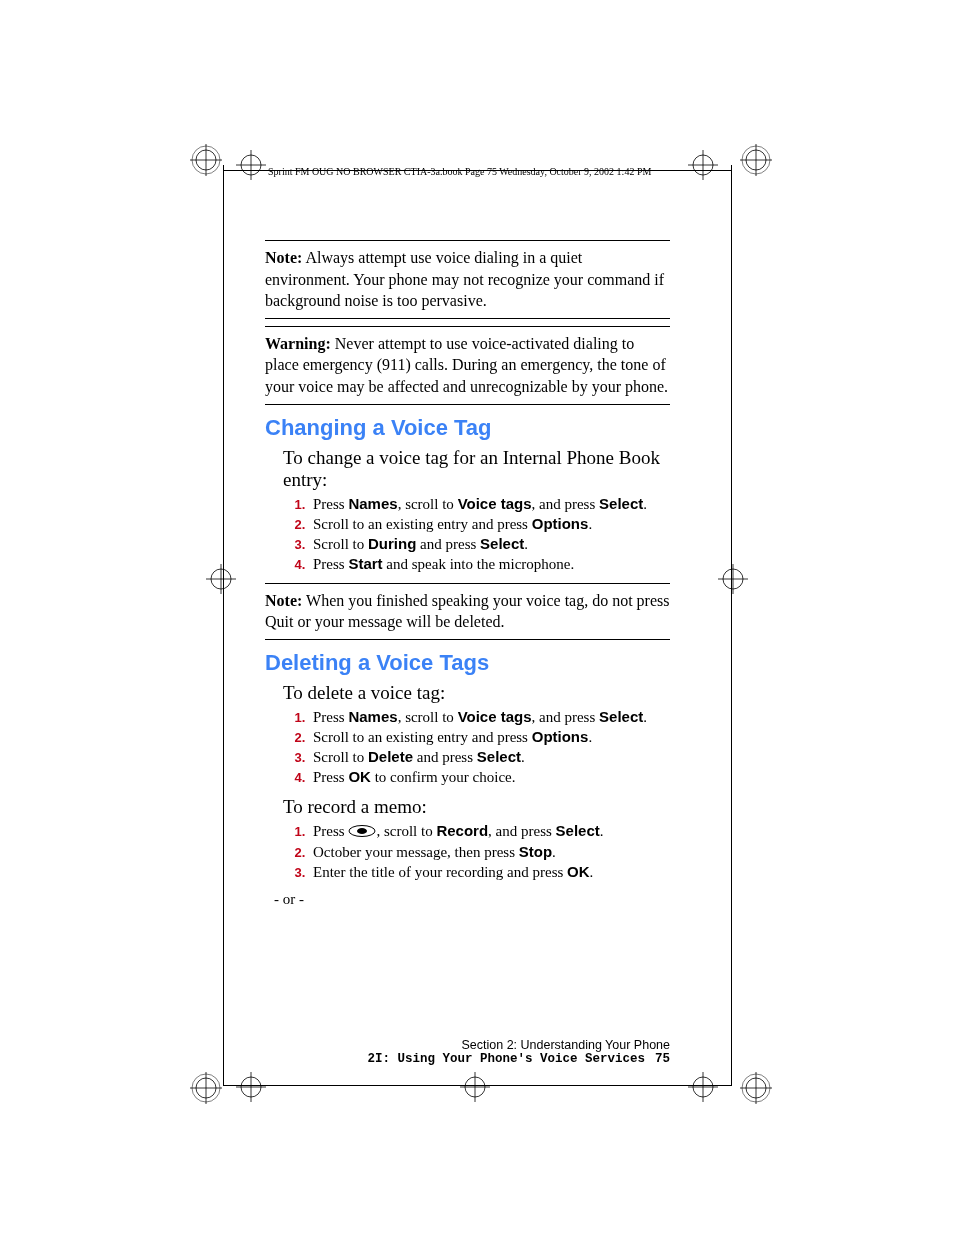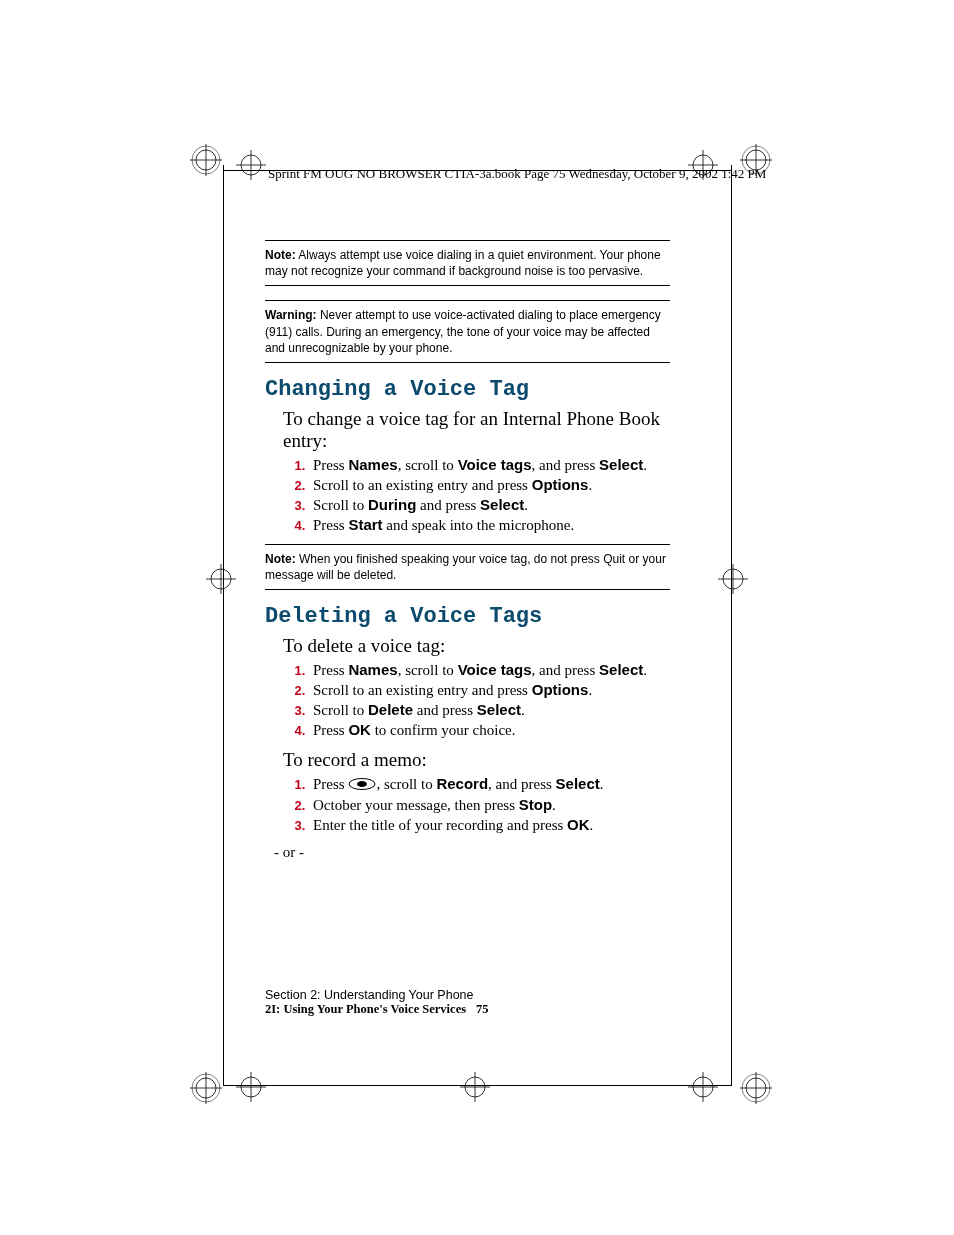--- a/index.html
+++ b/index.html
@@ -10,45 +10,46 @@
     position: relative;
     font-family: Arial, Helvetica, sans-serif;
     background: #fff;
   }
   .reg-line {
     position: absolute;
     background: #000;
   }
   .header-line {
     position: absolute;
-    font-size: 13px;
+    font-size: 10px;
     font-family: "Times New Roman", serif;
     color: #000;
   }
   .content {
     position: absolute;
     left: 265px;
     top: 240px;
     width: 405px;
   }
   .note-box {
     border-top: 1.5px solid #000;
     border-bottom: 1.5px solid #000;
     padding: 6px 0;
-    font-size: 12px;
+    font-size: 16px;
     line-height: 1.35;
-    margin-bottom: 14px;
+    margin-bottom: 7px;
+    font-family: Liberation Serif, serif;
   }
   .note-box .label { font-weight: bold; }
   .heading {
-    color: #0c4a6e;
+    color: #3b82f6;
     font-weight: bold;
     font-size: 22px;
     margin: 10px 0 6px 0;
-    font-family: Liberation Mono, monospace;
+    font-family: Liberation Sans, sans-serif;
   }
   .intro {
     font-family: "Times New Roman", serif;
     font-size: 19px;
     margin: 0 0 4px 18px;
   }
   ol.steps {
     margin: 4px 0 10px 18px;
     padding: 0 0 0 26px;
     font-family: "Times New Roman", serif;
@@ -66,26 +67,27 @@
   }
   .b { font-weight: bold; font-family: Arial, sans-serif; font-size: 15px; }
   .or-text {
     font-family: "Times New Roman", serif;
     font-size: 15px;
     margin: 2px 0 0 9px;
   }
   .footer {
     position: absolute;
     left: 265px;
-    top: 988px;
+    top: 1038px;
     width: 405px;
+    text-align: right;
     font-size: 12.5px;
   }
   .footer .l1 { font-family: Arial, sans-serif; }
-  .footer .l2 { font-family: Liberation Serif, serif; font-weight: bold; }
+  .footer .l2 { font-family: Liberation Mono, monospace; font-weight: bold; }
   .footer .pg { font-weight: bold; margin-left: 10px; }
   .menu-key {
     display: inline-block;
     vertical-align: middle;
   }
 </style>
 </head>
 <body>
 
 <svg style="position:absolute;left:186px;top:140px;" width="40" height="40">

